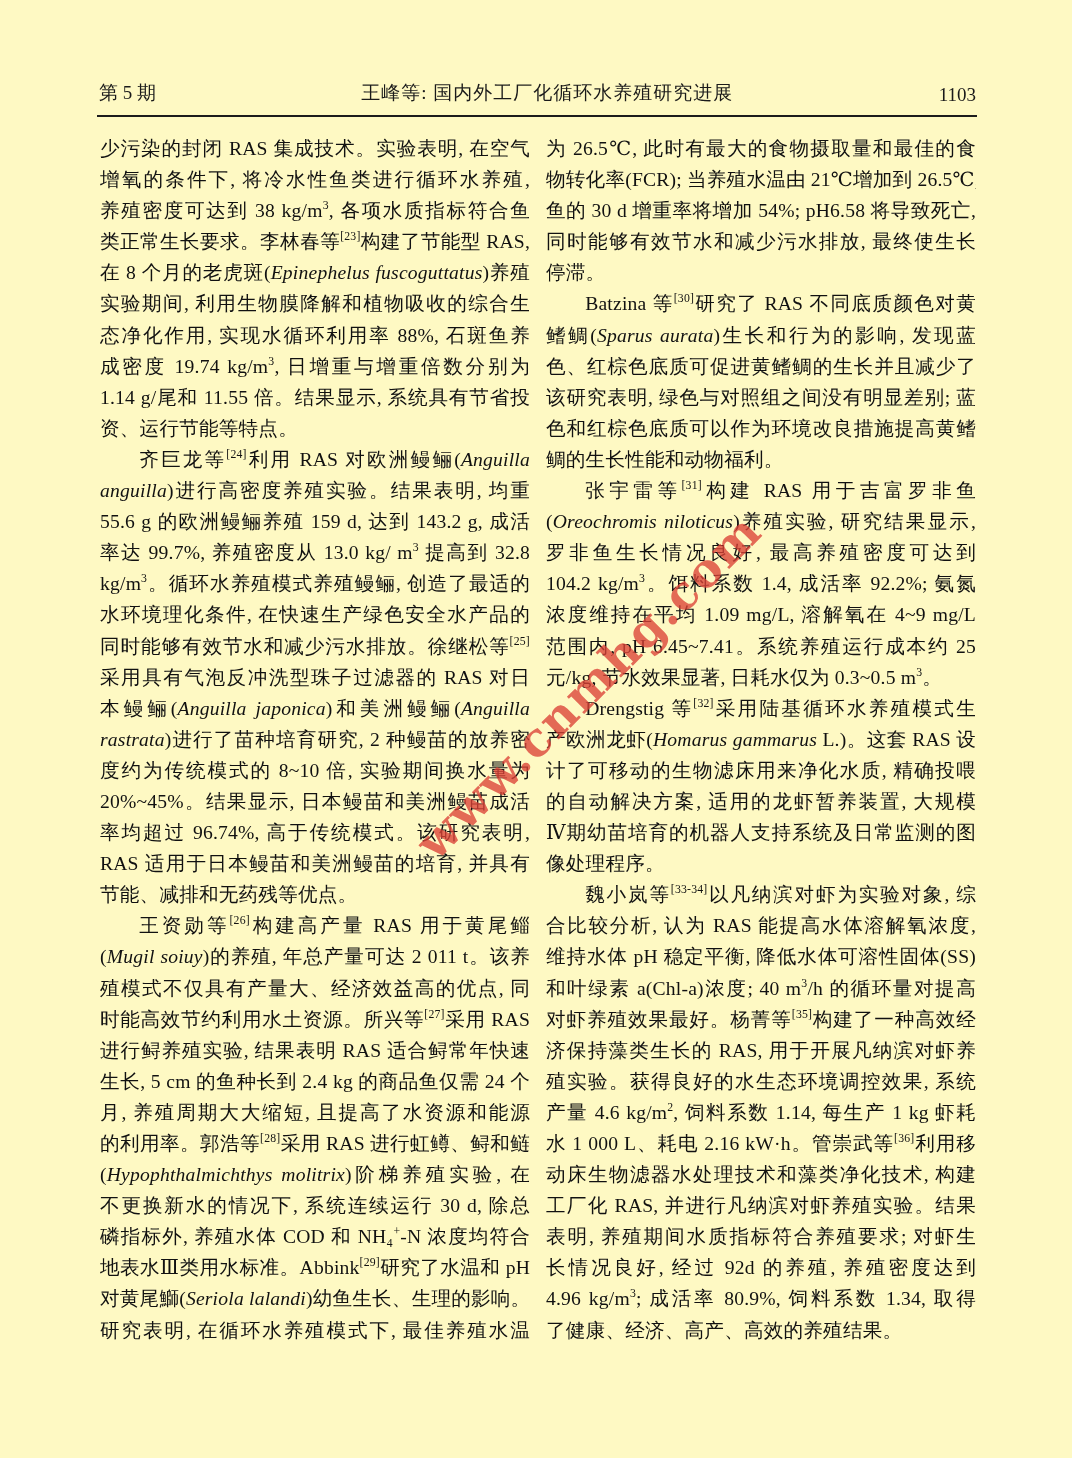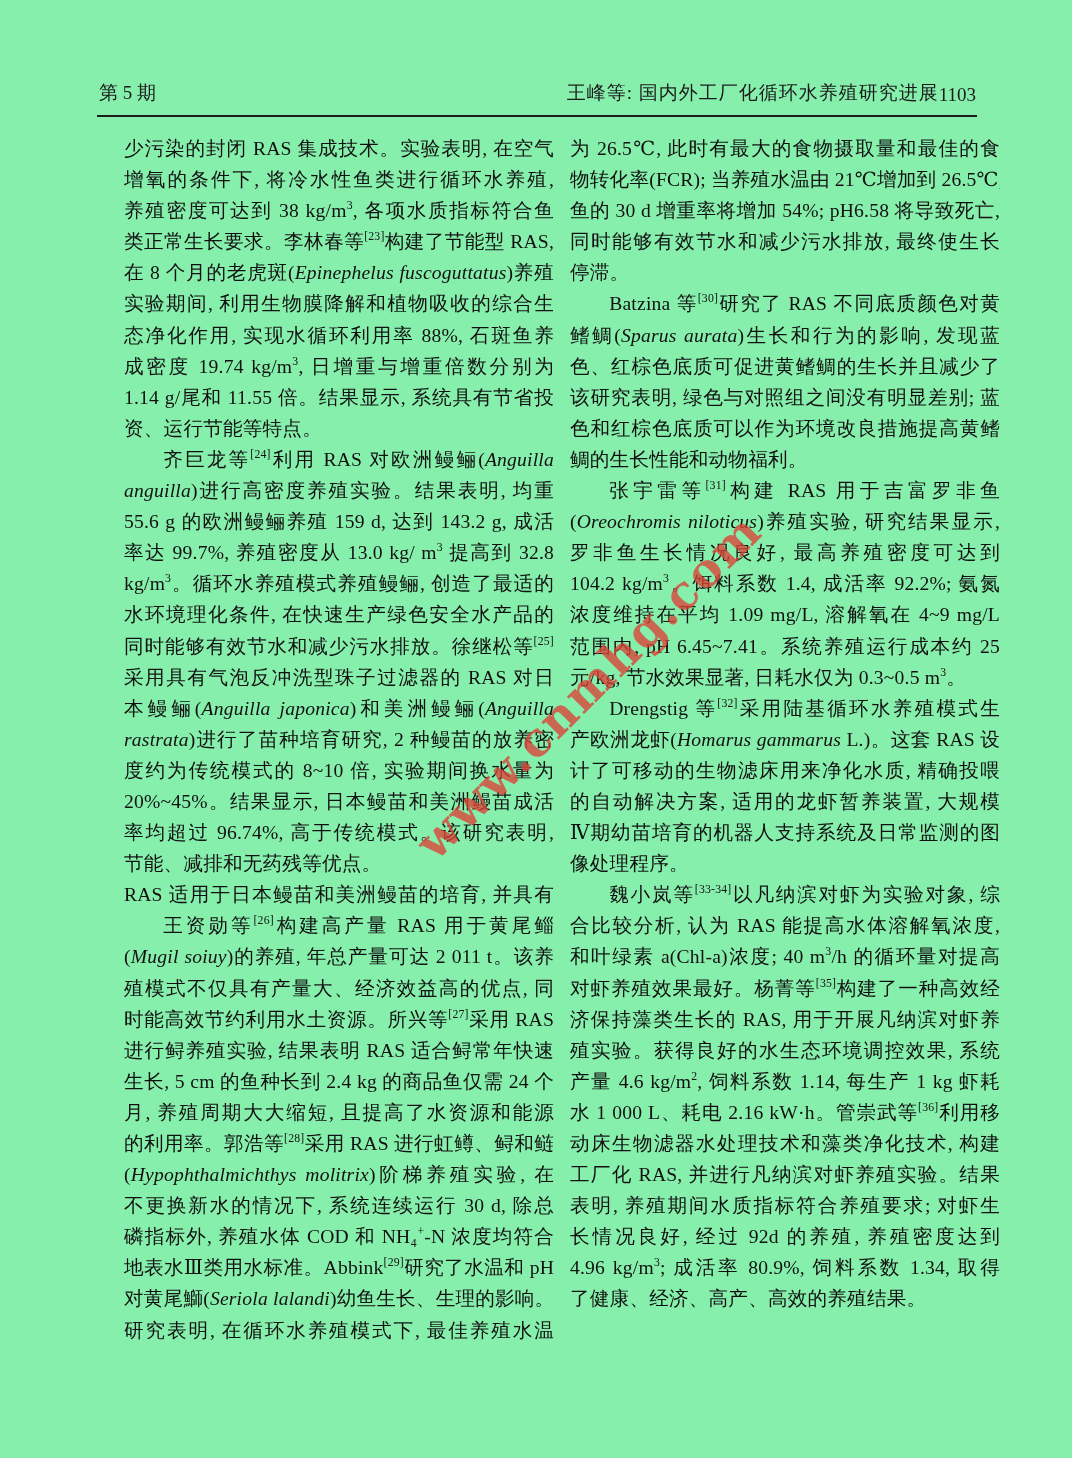--- a/index.html
+++ b/index.html
@@ -1,40 +1,40 @@
 <!DOCTYPE html>
 <html lang="zh"><head>
 <meta charset="utf-8">
 <style>
   html,body{margin:0;padding:0;background:#ffffff;}
   .page{
     position:relative;
     width:1072px;height:1458px;
-    background:#86efac;
+    background:#fef9c3;
     overflow:hidden;
     font-family:"Liberation Serif","DejaVu Serif",serif;
     color:#111;
   }
   
   .hdr{
     position:absolute;top:78px;left:99px;right:96px;height:28px;
     display:flex;align-items:flex-end;
     font-size:19px;color:#1a1a1a;
   }
   .hdr .issue{flex:0 0 auto;}
-  .hdr .rtitle{flex:1 1 auto;text-align:right;letter-spacing:1px;}
+  .hdr .rtitle{flex:1 1 auto;text-align:center;letter-spacing:1px;}
   .hdr .pgnum{flex:0 0 auto;margin-top:40px;}
   .rule{
     position:absolute;top:115px;left:97px;right:95px;height:0;
     border-top:2.5px solid #1c1c1c;
   }
   
   .cols{
     position:absolute;top:133px;left:100px;
-    display:flex;gap:16px;margin-left:24px;
+    display:flex;gap:16px;
   }
   .col{width:430px;}
   .line{
     height:31.1px;line-height:31.1px;
     font-size:19.6px;
     text-align:justify;text-align-last:justify;
     overflow:hidden;white-space:nowrap;
     letter-spacing:0.2px;
   }
   .line.end{text-align:center;text-align-last:left;}
@@ -83,22 +83,22 @@
         <div class="line">率达 99.7%, 养殖密度从 13.0 kg/ m<sup>3</sup> 提高到 32.8</div>
         <div class="line">kg/m<sup>3</sup>。循环水养殖模式养殖鳗鲡, 创造了最适的</div>
         <div class="line">水环境理化条件, 在快速生产绿色安全水产品的</div>
         <div class="line">同时能够有效节水和减少污水排放。徐继松等<sup>[25]</sup></div>
         <div class="line">采用具有气泡反冲洗型珠子过滤器的 RAS 对日</div>
         <div class="line">本鳗鲡(<i>Anguilla japonica</i>)和美洲鳗鲡(<i>Anguilla</i></div>
         <div class="line"><i>rastrata</i>)进行了苗种培育研究, 2 种鳗苗的放养密</div>
         <div class="line">度约为传统模式的 8~10 倍, 实验期间换水量为</div>
         <div class="line">20%~45%。结果显示, 日本鳗苗和美洲鳗苗成活</div>
         <div class="line">率均超过 96.74%, 高于传统模式。该研究表明,</div>
+        <div class="line">RAS 适用于日本鳗苗和美洲鳗苗的培育, 并具有</div>
         <div class="line end">节能、减排和无药残等优点。</div>
-        <div class="line">RAS 适用于日本鳗苗和美洲鳗苗的培育, 并具有</div>
         <div class="line indent">王资勋等<sup>[26]</sup>构建高产量 RAS 用于黄尾鲻</div>
         <div class="line">(<i>Mugil soiuy</i>)的养殖, 年总产量可达 2 011 t。该养</div>
         <div class="line">殖模式不仅具有产量大、经济效益高的优点, 同</div>
         <div class="line">时能高效节约利用水土资源。所兴等<sup>[27]</sup>采用 RAS</div>
         <div class="line">进行鲟养殖实验, 结果表明 RAS 适合鲟常年快速</div>
         <div class="line">生长, 5 cm 的鱼种长到 2.4 kg 的商品鱼仅需 24 个</div>
         <div class="line">月, 养殖周期大大缩短, 且提高了水资源和能源</div>
         <div class="line">的利用率。郭浩等<sup>[28]</sup>采用 RAS 进行虹鳟、鲟和鲢</div>
         <div class="line">(<i>Hypophthalmichthys molitrix</i>)阶梯养殖实验, 在</div>
         <div class="line">不更换新水的情况下, 系统连续运行 30 d, 除总</div>
@@ -127,20 +127,21 @@
         <div class="line">范围内, pH 6.45~7.41。系统养殖运行成本约 25</div>
         <div class="line end">元/kg, 节水效果显著, 日耗水仅为 0.3~0.5 m<sup>3</sup>。</div>
         <div class="line indent">Drengstig 等<sup>[32]</sup>采用陆基循环水养殖模式生</div>
         <div class="line">产欧洲龙虾(<i>Homarus gammarus</i> L.)。这套 RAS 设</div>
         <div class="line">计了可移动的生物滤床用来净化水质, 精确投喂</div>
         <div class="line">的自动解决方案, 适用的龙虾暂养装置, 大规模</div>
         <div class="line">Ⅳ期幼苗培育的机器人支持系统及日常监测的图</div>
         <div class="line end">像处理程序。</div>
         <div class="line indent">魏小岚等<sup>[33-34]</sup>以凡纳滨对虾为实验对象, 综</div>
         <div class="line">合比较分析, 认为 RAS 能提高水体溶解氧浓度,</div>
+        <div class="line">维持水体 pH 稳定平衡, 降低水体可溶性固体(SS)</div>
         <div class="line">和叶绿素 a(Chl-a)浓度; 40 m<sup>3</sup>/h 的循环量对提高</div>
         <div class="line">对虾养殖效果最好。杨菁等<sup>[35]</sup>构建了一种高效经</div>
         <div class="line">济保持藻类生长的 RAS, 用于开展凡纳滨对虾养</div>
         <div class="line">殖实验。获得良好的水生态环境调控效果, 系统</div>
         <div class="line">产量 4.6 kg/m<sup>2</sup>, 饲料系数 1.14, 每生产 1 kg 虾耗</div>
         <div class="line">水 1 000 L、耗电 2.16 kW·h。管崇武等<sup>[36]</sup>利用移</div>
         <div class="line">动床生物滤器水处理技术和藻类净化技术, 构建</div>
         <div class="line">工厂化 RAS, 并进行凡纳滨对虾养殖实验。结果</div>
         <div class="line">表明, 养殖期间水质指标符合养殖要求; 对虾生</div>
         <div class="line">长情况良好, 经过 92d 的养殖, 养殖密度达到</div>

